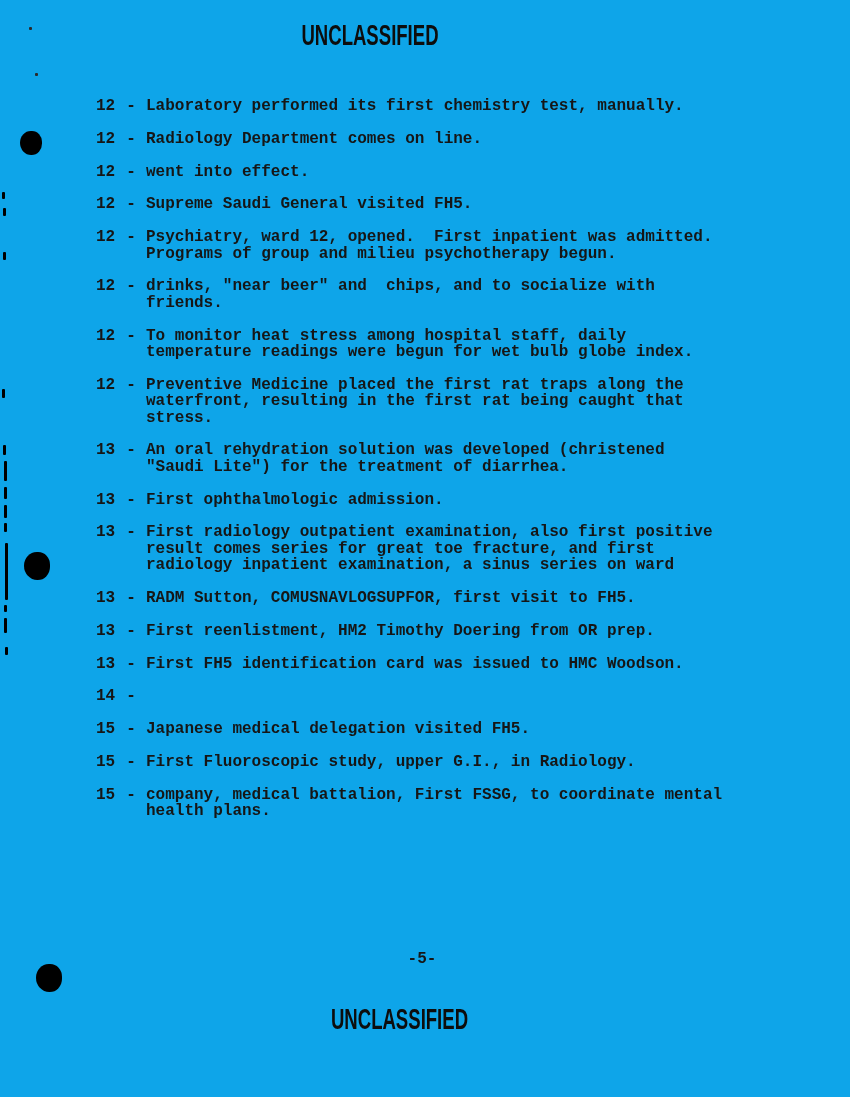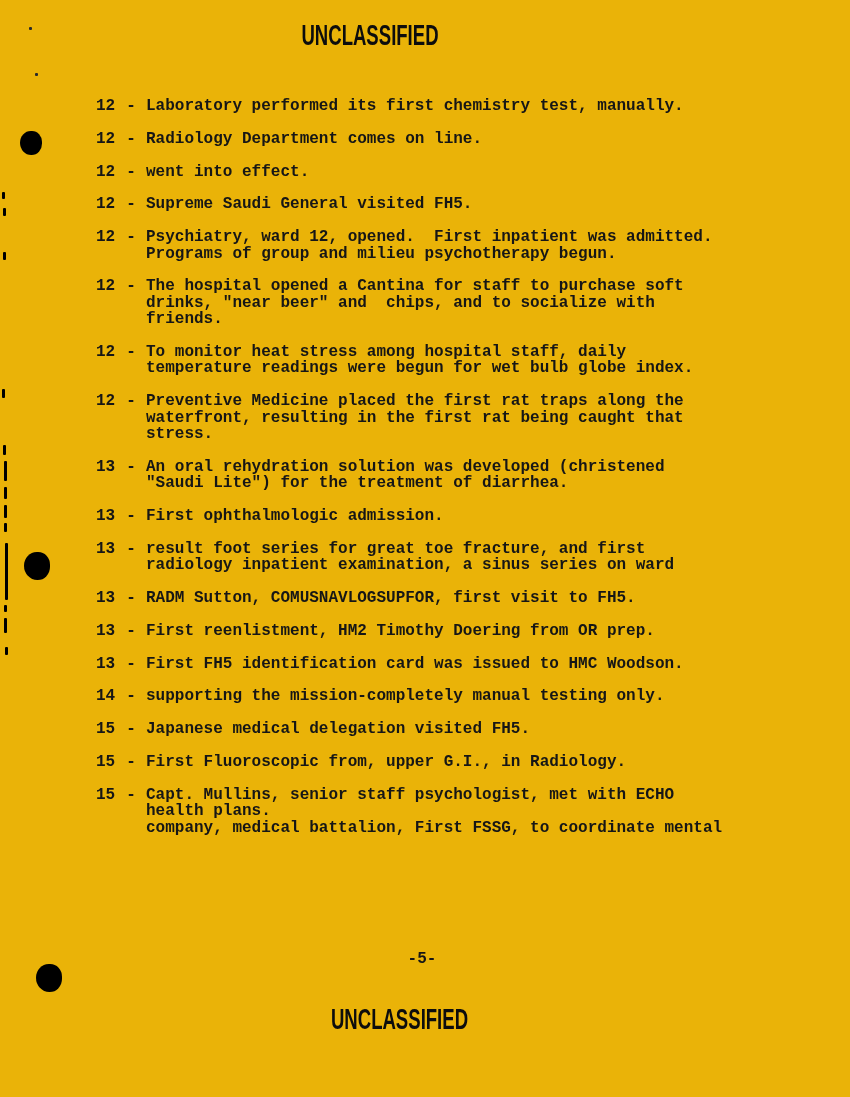--- a/index.html
+++ b/index.html
@@ -1,20 +1,20 @@
 <!DOCTYPE html>
 <html><head>
 <meta charset="utf-8">
 <style>
   html, body { margin: 0; padding: 0; background: #ffffff; }
   .page {
     position: relative;
     width: 850px;
     height: 1097px;
-    background: #eab308;
+    background: #0ea5e9;
     overflow: hidden;
     font-family: "Liberation Mono", "DejaVu Sans Mono", monospace;
     color: #161616;
   }
   
   .classification {
     position: absolute;
     left: 0;
     text-align: center;
     font-family: "Liberation Sans", sans-serif;
@@ -105,21 +105,20 @@
         <span class="dash">-</span>
         <div class="text">
           <div class="line">Psychiatry, ward 12, opened.  First inpatient was admitted.</div>
           <div class="line">Programs of group and milieu psychotherapy begun.</div>
         </div>
       </div>
       <div class="entry">
         <span class="day">12</span>
         <span class="dash">-</span>
         <div class="text">
-          <div class="line">The hospital opened a Cantina for staff to purchase soft</div>
           <div class="line">drinks, "near beer" and  chips, and to socialize with</div>
           <div class="line">friends.</div>
         </div>
       </div>
       <div class="entry">
         <span class="day">12</span>
         <span class="dash">-</span>
         <div class="text">
           <div class="line">To monitor heat stress among hospital staff, daily</div>
           <div class="line">temperature readings were begun for wet bulb globe index.</div>
@@ -146,21 +145,22 @@
         <span class="day">13</span>
         <span class="dash">-</span>
         <div class="text">
           <div class="line">First ophthalmologic admission.</div>
         </div>
       </div>
       <div class="entry">
         <span class="day">13</span>
         <span class="dash">-</span>
         <div class="text">
-          <div class="line">result foot series for great toe fracture, and first</div>
+          <div class="line">First radiology outpatient examination, also first positive</div>
+          <div class="line">result comes series for great toe fracture, and first</div>
           <div class="line">radiology inpatient examination, a sinus series on ward</div>
         </div>
       </div>
       <div class="entry">
         <span class="day">13</span>
         <span class="dash">-</span>
         <div class="text">
           <div class="line">RADM Sutton, COMUSNAVLOGSUPFOR, first visit to FH5.</div>
         </div>
       </div>
@@ -175,44 +175,42 @@
         <span class="day">13</span>
         <span class="dash">-</span>
         <div class="text">
           <div class="line">First FH5 identification card was issued to HMC Woodson.</div>
         </div>
       </div>
       <div class="entry">
         <span class="day">14</span>
         <span class="dash">-</span>
         <div class="text">
-          <div class="line">supporting the mission-completely manual testing only.</div>
         </div>
       </div>
       <div class="entry">
         <span class="day">15</span>
         <span class="dash">-</span>
         <div class="text">
           <div class="line">Japanese medical delegation visited FH5.</div>
         </div>
       </div>
       <div class="entry">
         <span class="day">15</span>
         <span class="dash">-</span>
         <div class="text">
-          <div class="line">First Fluoroscopic from, upper G.I., in Radiology.</div>
+          <div class="line">First Fluoroscopic study, upper G.I., in Radiology.</div>
         </div>
       </div>
       <div class="entry">
         <span class="day">15</span>
         <span class="dash">-</span>
         <div class="text">
-          <div class="line">Capt. Mullins, senior staff psychologist, met with ECHO</div>
+          <div class="line">company, medical battalion, First FSSG, to coordinate mental</div>
           <div class="line">health plans.</div>
-          <div class="line">company, medical battalion, First FSSG, to coordinate mental</div>
         </div>
       </div>
     </div>
 
   <div class="page-number">-5-</div>
 
   <div class="classification bottom">UNCLASSIFIED</div>
 
   <div class="artifacts">
       <div class="punch" style="left: 20px; top: 131px; width: 22px; height: 24px; background: rgb(0, 0, 0);"></div>

